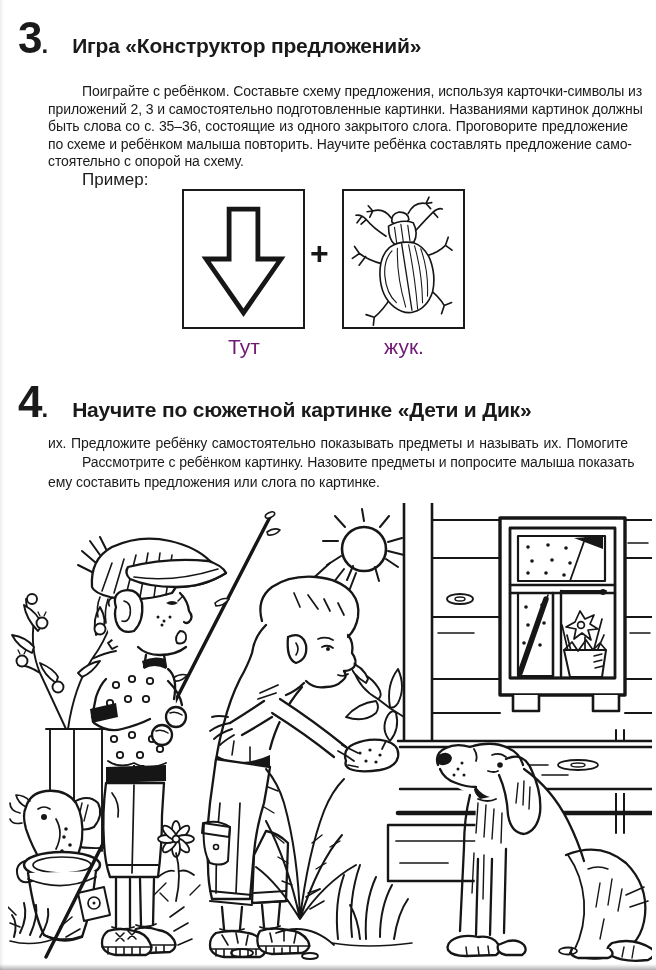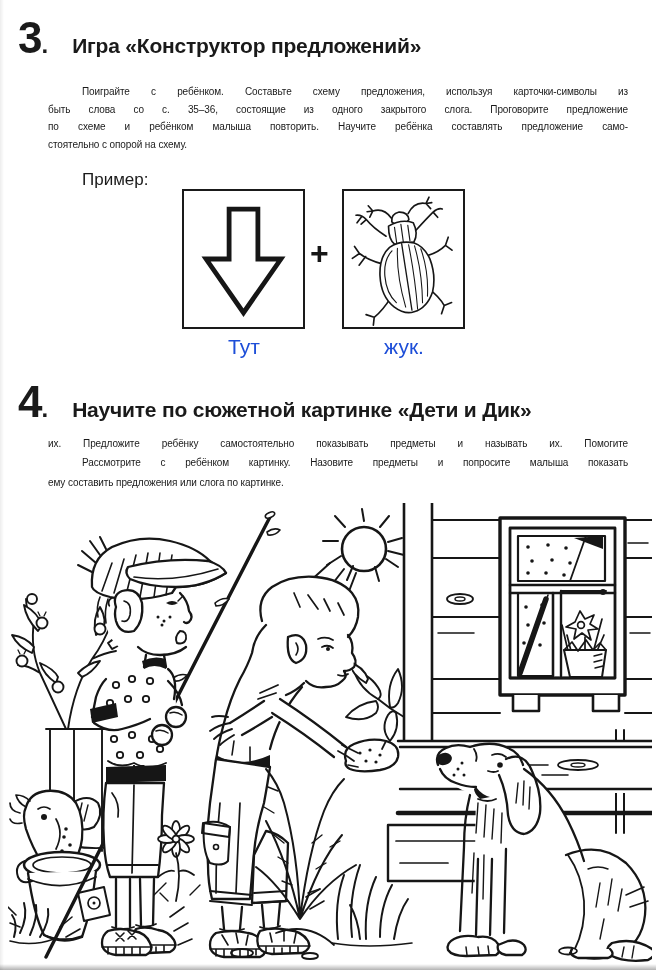--- a/index.html
+++ b/index.html
@@ -5,53 +5,54 @@
   html,body{margin:0;padding:0;background:#888;}
   .page{
     position:relative;width:656px;height:970px;background:#ffffff;
     font-family:"Liberation Sans","DejaVu Sans",sans-serif;color:#1a1a1a;
     overflow:hidden;margin:0 auto;
   }
   .sec-head{position:absolute;display:flex;align-items:baseline;gap:15px;}
   .sec-num{font-weight:bold;font-size:44px;letter-spacing:-1px;line-height:1;}
   .sec-dot{font-size:24px;font-weight:bold;}
   .sec-title{font-size:21px;font-weight:bold;margin:10px;letter-spacing:-0.2px;}
-  .para{position:absolute;left:48px;width:580px;font-size:10px;letter-spacing:-0.1px;}
+  .para{position:absolute;left:48px;width:580px;font-size:14px;letter-spacing:-0.1px;}
   .pline{white-space:nowrap;text-align:justify;text-align-last:justify;}
   .pline.last{text-align-last:left;}
   .pline.first{text-indent:34px;}
   #para3 .pline{line-height:17.6px;}
   #para4 .pline{line-height:19.4px;}
   .indent-line{position:absolute;font-size:17px;}
   #example{position:absolute;left:182px;top:189px;width:290px;height:190px;margin:0;}
   .card{position:absolute;width:119px;height:136px;border:2.5px solid #1a1a1a;background:#fff;}
   #card1{left:0;top:0;}
   #card2{left:160px;top:0;}
   .plus{position:absolute;left:128px;top:46px;font-size:32px;font-weight:bold;color:#161616;}
-  .caption{position:absolute;top:146px;width:124px;text-align:center;font-size:21px;color:#1d4ed8;}
+  .caption{position:absolute;top:146px;width:124px;text-align:center;font-size:21px;color:#701a75;}
   #cap1{left:0;}
   #cap2{left:160px;}
   #scene{position:absolute;left:8px;top:503px;}
   .scan-edge-bottom{position:absolute;left:0;right:0;bottom:0;height:6px;
     background:linear-gradient(to bottom,rgba(0,0,0,0),rgba(0,0,0,0.30));}
   .scan-edge-left{position:absolute;left:0;top:0;bottom:0;width:4px;
     background:linear-gradient(to right,rgba(0,0,0,0.07),rgba(0,0,0,0));}
 </style>
 </head>
 <body>
 
 <div class="page">
 
   <header class="sec-head" style="left:18px;top:16px;">
     <span class="sec-num"><span>3</span><span class="sec-dot">.</span></span>
     <h2 class="sec-title">Игра «Конструктор предложений»</h2>
   </header>
 
   <div class="para" id="para3" style="top:83px;">
       <div class="pline first">Поиграйте с ребёнком. Составьте схему предложения, используя карточки-символы из</div>
+      <div class="pline">приложений 2, 3 и самостоятельно подготовленные картинки. Названиями картинок должны</div>
       <div class="pline">быть слова со с. 35–36, состоящие из одного закрытого слога. Проговорите предложение</div>
       <div class="pline">по схеме и ребёнком малыша повторить. Научите ребёнка составлять предложение само-</div>
       <div class="pline last">стоятельно с опорой на схему.</div>
     </div>
 
   <div class="indent-line" style="left:82px;top:170px;">Пример:</div>
 
   <figure id="example">
     <div class="card" id="card1">
       <svg width="119" height="136" viewBox="0 0 124 140">

